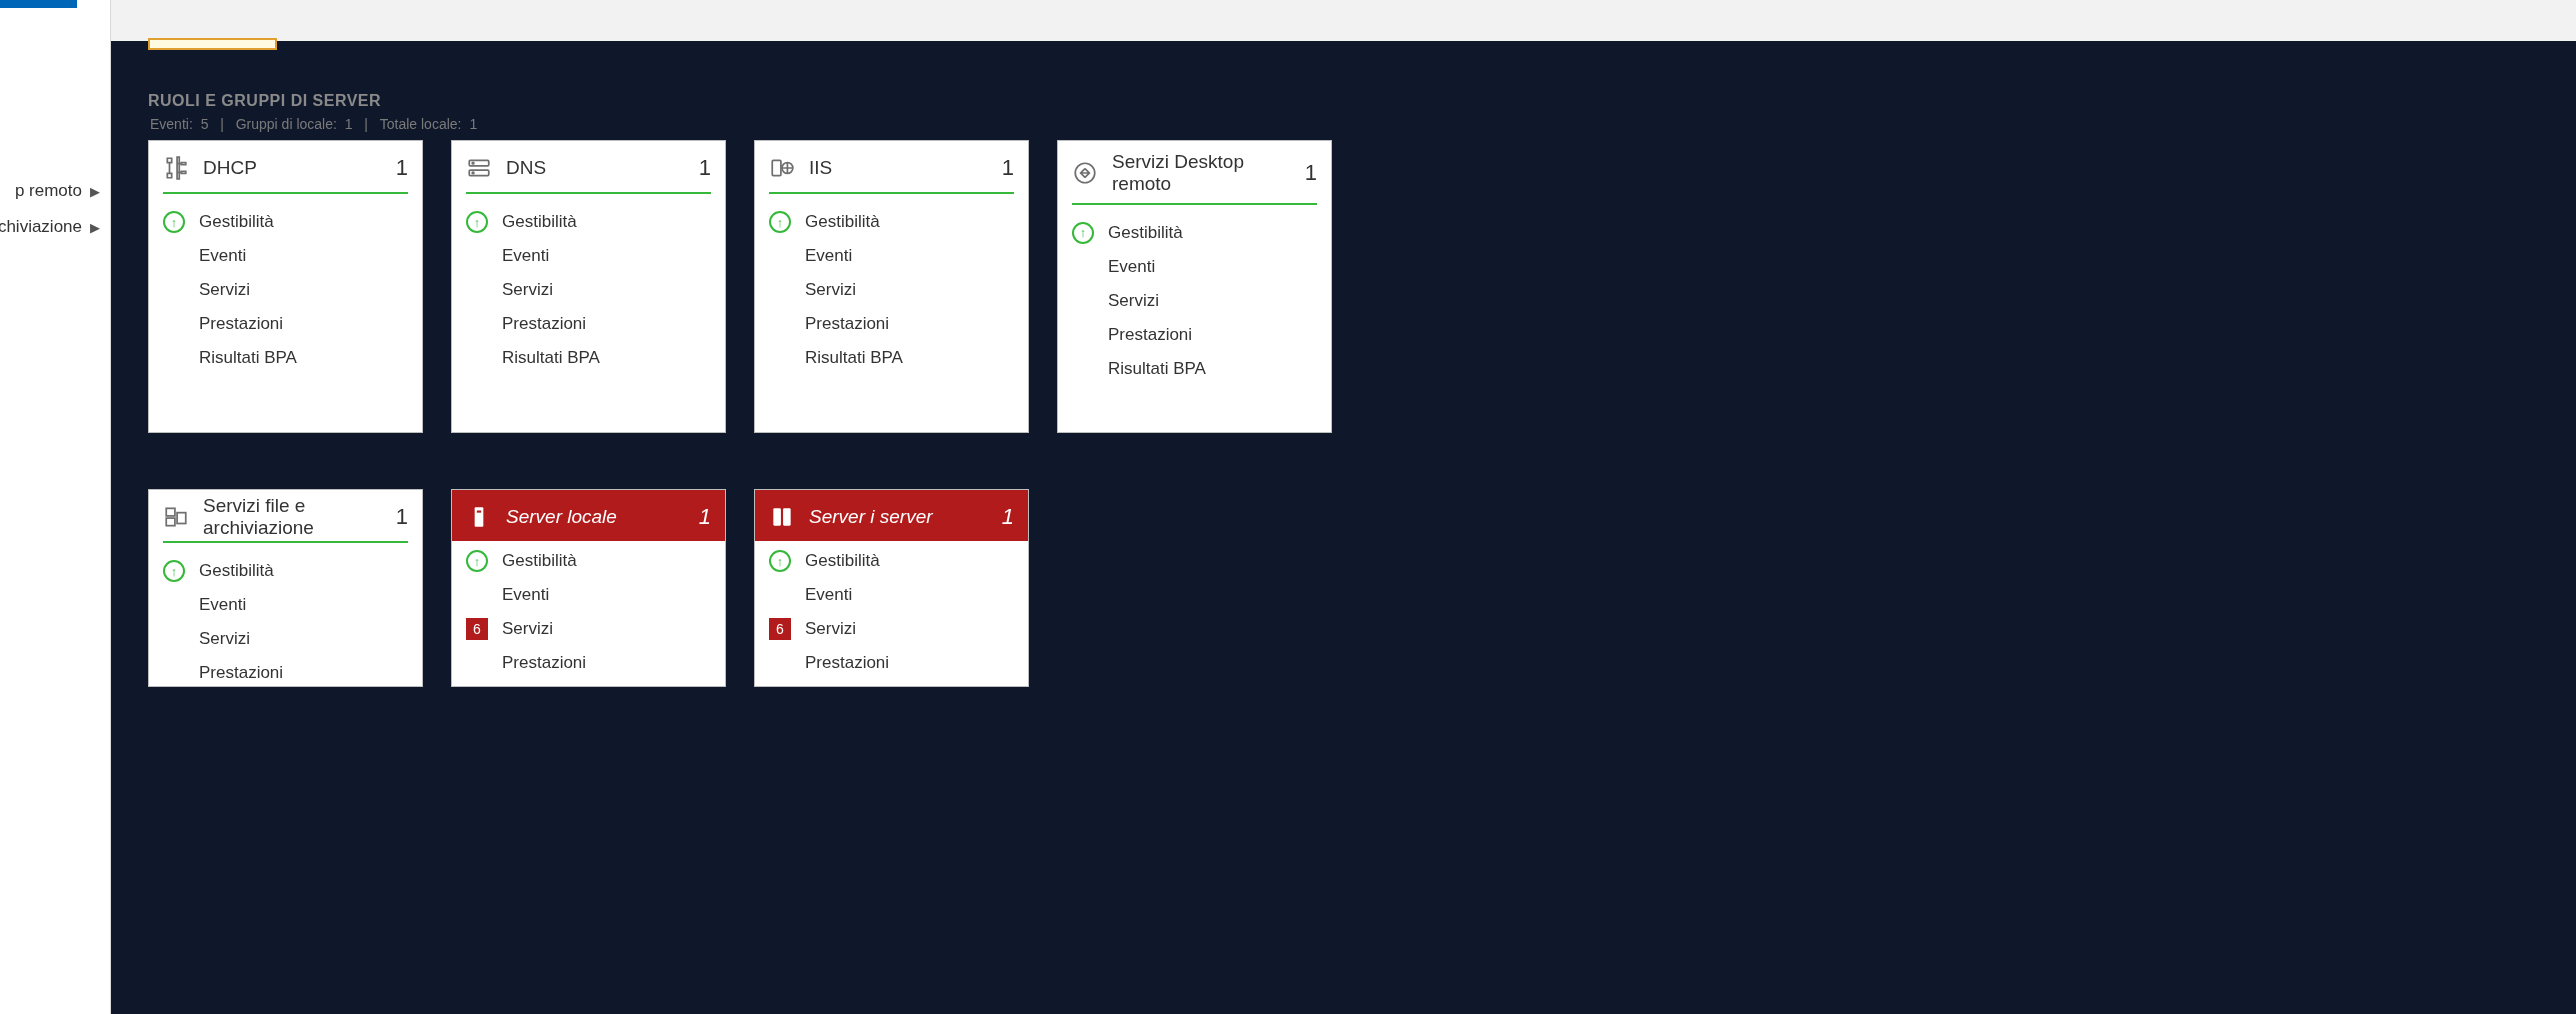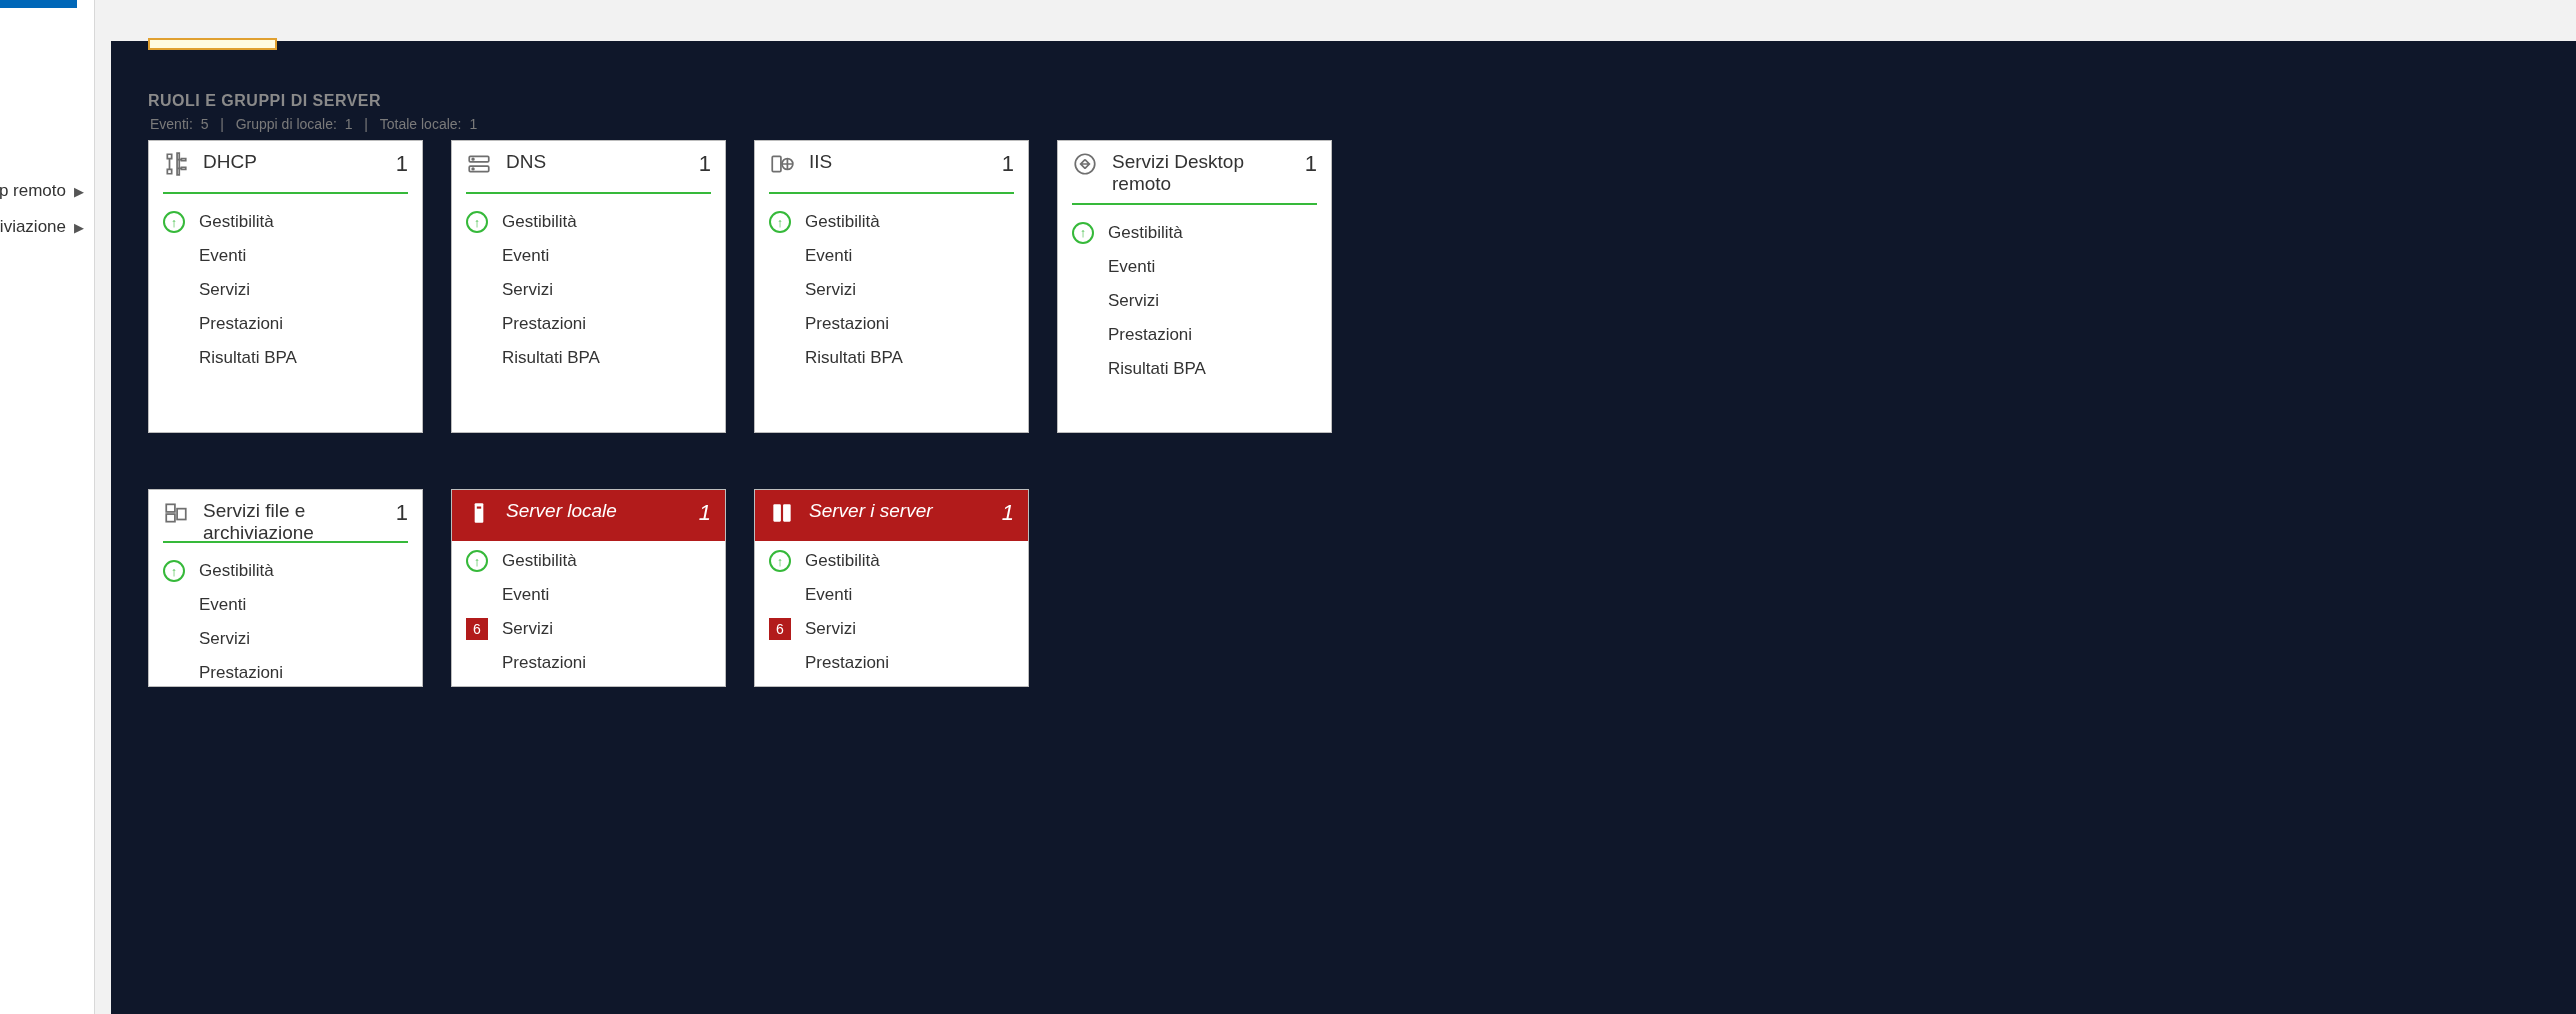--- a/index.html
+++ b/index.html
@@ -12,21 +12,21 @@
     width: 2576px;
     height: 1014px;
     overflow: hidden;
   }
 
   
   .sidebar {
     position: absolute;
     left: 0;
     top: 0;
-    width: 95px;            
+    width: 111px;            
     height: 1014px;
     background: #ffffff;
     border-right: 1px solid #d8d8d8;
     box-sizing: border-box;
   }
   .sidebar-bluebar {
     position: absolute;
     left: 0;
     top: 0;
     width: 77px;
@@ -110,20 +110,21 @@
   .tile {
     width: 275px;
     border: 1px solid #bdbdbd;
     background: #ffffff;
     box-sizing: border-box;
     display: flex;
     flex-direction: column;
   }
   .tile-head {
     display: flex;
+    align-items: center;
     gap: 14px;
     padding: 10px 14px 8px 14px;
     min-height: 51px;
     box-sizing: border-box;
   }
   .tile-head .icon {
     width: 26px; height: 26px;
     color: #6f6f6f;
     display: flex; align-items: center; justify-content: center;
   }

